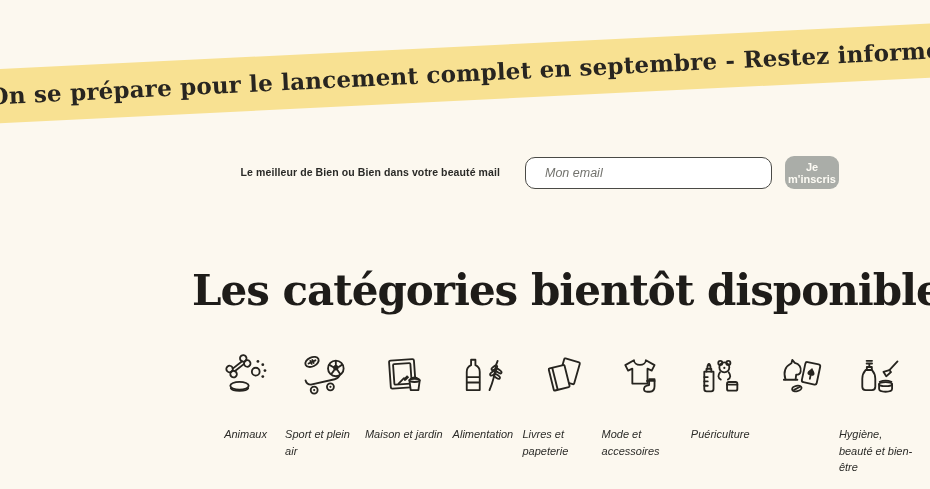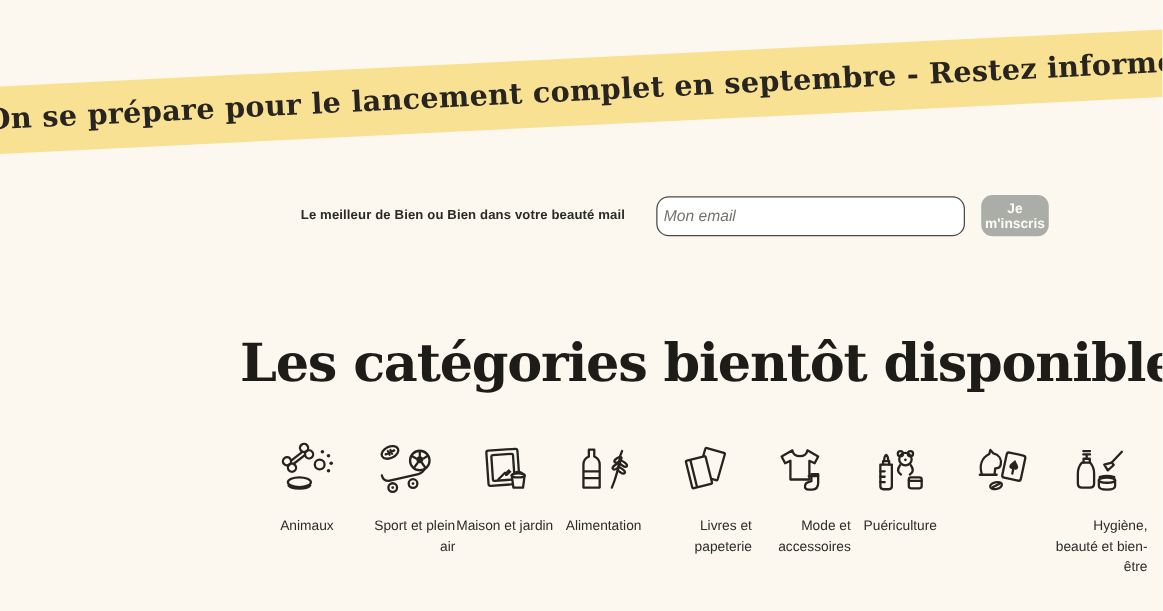--- a/index.html
+++ b/index.html
@@ -23,21 +23,21 @@
   }
 
   
   .nl-label {
     position:absolute; right:430px; top:166px; white-space:nowrap;
     font-size:10.5px; font-weight:bold; color:#2a2a27; letter-spacing:.1px;
   }
   .nl-input {
     position:absolute; left:525px; top:157px; width:247px; height:32px;
     border:1.3px solid #4a4a46; border-radius:10px; background:#ffffff;
-    padding:0 5px; font-family:"Liberation Sans", sans-serif;
+    padding:0 19px; font-family:"Liberation Sans", sans-serif;
     font-size:12.5px; font-style:italic; color:#3a3a38; outline:none;
   }
   .nl-input::placeholder { color:#73736e; font-style:italic; }
   .nl-button {
     position:absolute; left:785px; top:156px; width:54px; height:33px;
     background:#aaada8; color:#fdfbf4; border:none; border-radius:9px;
     font-family:"Liberation Sans", sans-serif; font-size:11px;
     font-weight:bold; cursor:pointer;
   }
 
@@ -53,22 +53,22 @@
   .cats {
     position:absolute; left:206px; top:350px; width:712px;
     display:flex; justify-content:space-between;
   }
   .cat {
     width:80px; display:flex; flex-direction:column; align-items:center;
     cursor:pointer;
   }
   .cat svg { width:52px; height:52px; flex:none; }
   .cat-label {
-    margin-top:11px; font-size:11px; line-height:1.5; color:#2c2c29;
-    text-align:right; max-width:82px;
+    margin-top:24px; font-size:11px; line-height:1.5; color:#2c2c29;
+    text-align:left; max-width:82px;font-style:italic;
   }
   .ic { stroke:#26241f; stroke-width:1.7; fill:none;
         stroke-linecap:round; stroke-linejoin:round; }
   .ic .fill { fill:#26241f; stroke:none; }
 </style>
 </head>
 <body>
 
 <div class="page">
 

